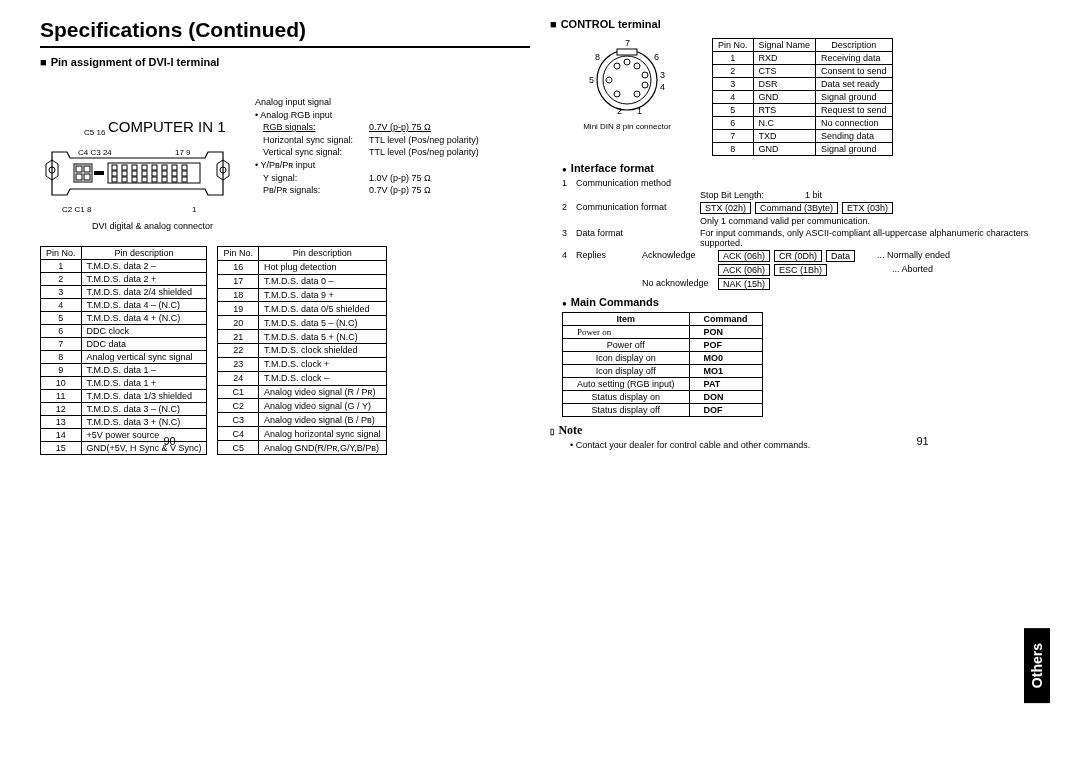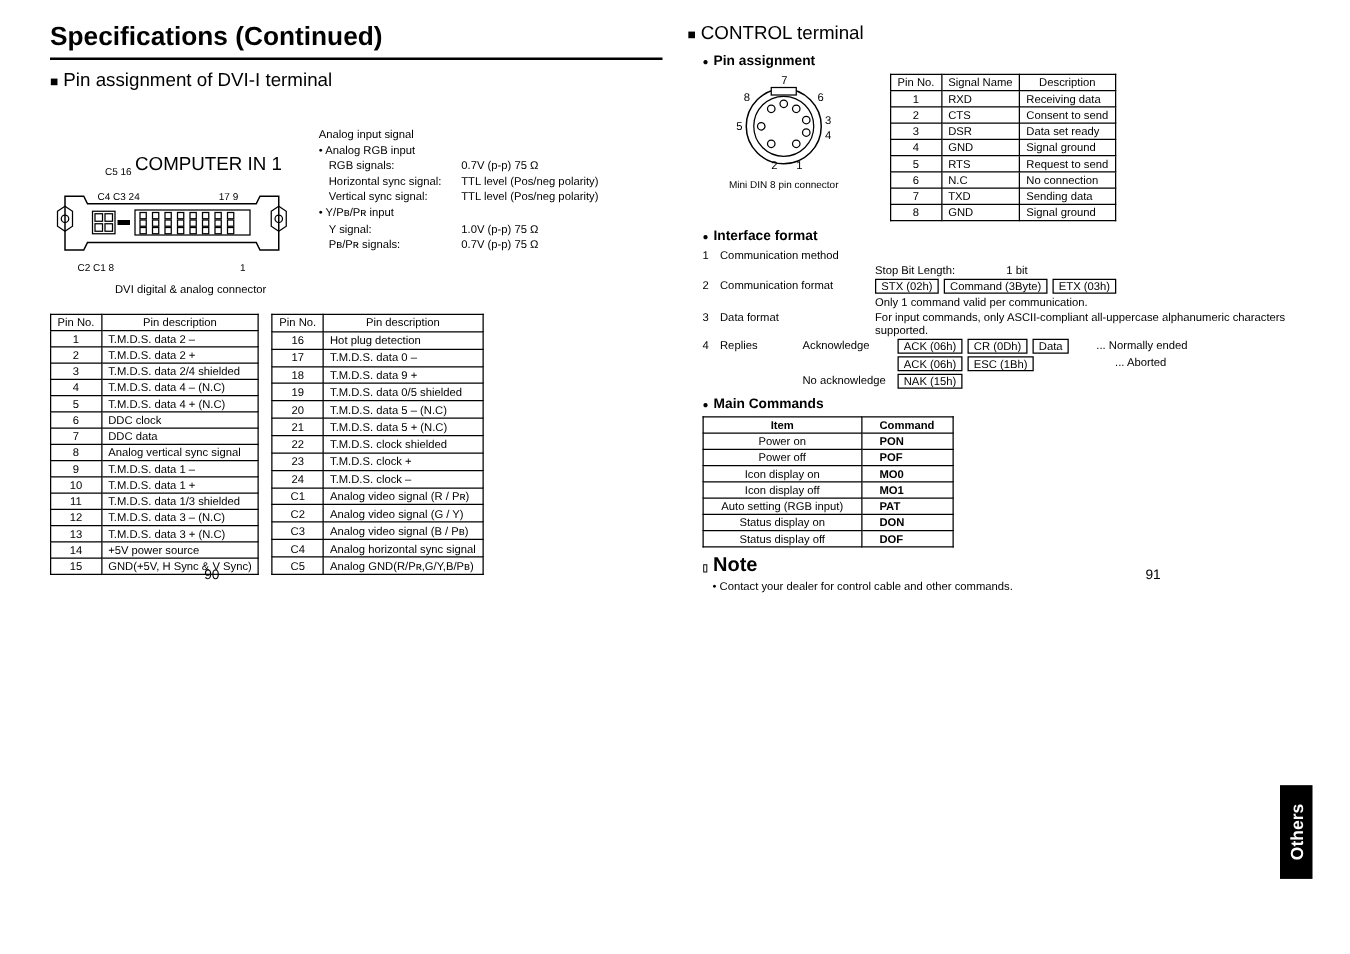--- a/index.html
+++ b/index.html
@@ -1,20 +1,20 @@
 <!DOCTYPE html>
 <html><head>
 <meta charset="utf-8">
 <style>
 * { box-sizing: border-box; margin: 0; padding: 0; }
 body { font-family: Arial, Helvetica, sans-serif; background: #fff; color: #000; width: 1080px; height: 763px; position: relative; overflow: hidden; }
 .page { display: flex; padding: 18px 30px 0 30px; }
 .left, .right { width: 50%; padding: 0 10px; position: relative; }
 .main-title { font-size: 21px; font-weight: bold; padding-bottom: 4px; border-bottom: 2px solid #000; margin-bottom: 8px; }
-.section-title { font-size: 15px; font-weight: normal; margin-bottom: 8px; }
+.section-title { font-size: 11px; font-weight: bold; margin-bottom: 8px; }
 .bullet-sq::before { content: "■"; margin-right: 4px; font-size: 11px; }
 .bullet-dot::before { content: "●"; margin-right: 4px; font-size: 8px; vertical-align: middle; }
 .sub-title { font-size: 11px; font-weight: bold; margin: 6px 0 4px 12px; }
 .computer-in-label { font-size: 15px; font-weight: 400; }
 .connector-area { position: relative; height: 140px; }
 .dvi-svg { position: absolute; top: 70px; left: 0; }
 .pin-label { font-size: 8px; position: absolute; }
 .signal-block { position: absolute; left: 215px; top: 20px; font-size: 9px; line-height: 1.4; }
 .signal-line { display: flex; gap: 8px; }
 .signal-name { min-width: 98px; }
@@ -29,21 +29,21 @@
 .interface-list { font-size: 9px; padding-left: 12px; margin-top: 2px; }
 .interface-row { display: flex; gap: 6px; margin-bottom: 2px; align-items: flex-start; }
 .if-num { width: 8px; }
 .if-label { width: 118px; }
 .if-label-sm { width: 60px; }
 .if-desc { flex: 1; }
 .boxed { border: 1px solid #000; padding: 0 4px; display: inline-block; margin-right: 4px; font-size: 9px; }
 .cmd-table th, .cmd-table td { padding: 1px 14px; }
 .cmd-table th { text-align: center; font-weight: bold; }
 .cmd-table { margin-left: 12px; }
-.note-title { font-size: 16px; font-weight: bold; margin: 6px 0 2px 12px; }
+.note-title { font-size: 12px; font-weight: bold; margin: 6px 0 2px 0; font-family: Liberation Serif, serif; }
 .note-title::before { content: "▯"; margin-right: 4px; font-size: 8px;}
 .note-text { font-size: 9px; padding-left: 20px; }
 .side-tab { position: absolute; right: 30px; top: 628px; background: #000; color: #fff; writing-mode: vertical-rl; transform: rotate(180deg); padding: 15px 5px; font-size: 14px; font-weight: bold; }
 .pagenum { position: absolute; bottom: 8px; width: 100%; text-align: center; font-size: 11px; }
 .pn-left { left: 12px; width: 50%; }
 .pn-right { left: 50%; width: 50%; }
 .control-table th { text-align: center; }
 </style>
 </head>
 <body>
@@ -105,21 +105,21 @@
             <rect x="112" y="31" width="5" height="5"></rect>
             <rect x="122" y="31" width="5" height="5"></rect>
             <rect x="132" y="31" width="5" height="5"></rect>
             <rect x="142" y="31" width="5" height="5"></rect>
         </g>
       </svg>
 
       <div class="signal-block">
         <div>Analog input signal</div>
         <div>• Analog RGB input</div>
-        <div class="signal-line" style="padding-left:8px;">
+        <div class="signal-line" style="padding-left:8px;text-decoration:underline;">
             <span class="signal-name">RGB signals:</span>
             <span>0.7V (p-p) 75 Ω</span>
           </div>
         <div class="signal-line" style="padding-left:8px;">
             <span class="signal-name">Horizontal sync signal:</span>
             <span>TTL level (Pos/neg polarity)</span>
           </div>
         <div class="signal-line" style="padding-left:8px;">
             <span class="signal-name">Vertical sync signal:</span>
             <span>TTL level (Pos/neg polarity)</span>
@@ -269,21 +269,20 @@
               <td>Analog GND(R/Pʀ,G/Y,B/Pʙ)</td>
             </tr>
           </tbody>
         </table>
     </div>
     <div class="pagenum pn-left">90</div>
   </div>
 
   <div class="right">
     <div class="section-title bullet-sq">CONTROL terminal</div>
-    <div class="sub-title bullet-dot">Pin assignment</div>
 
     <div class="din-area">
       <div style="text-align:center; width:130px;">
         <svg class="din-svg" width="90" height="80" viewBox="0 0 90 80">
           <circle cx="45" cy="42" r="30" fill="none" stroke="#000" stroke-width="1.2"></circle>
           <circle cx="45" cy="42" r="24" fill="none" stroke="#000"></circle>
           <rect x="35" y="11" width="20" height="6" fill="#fff" stroke="#000"></rect>
           <circle cx="35" cy="56" r="3" fill="none" stroke="#000"></circle>
             <circle cx="55" cy="56" r="3" fill="none" stroke="#000"></circle>
           <circle cx="63" cy="47" r="3" fill="none" stroke="#000"></circle>
@@ -403,21 +402,21 @@
     </div>
 
     <div class="sub-title bullet-dot">Main Commands</div>
     <table class="cmd-table" id="cmdt">
         <tbody>
           <tr>
             <th>Item</th>
             <th>Command</th>
           </tr>
           <tr>
-            <td style="text-align:center;">Power on</td>
+            <td style="font-family:Liberation Serif, serif;">Power on</td>
             <td><b>PON</b></td>
           </tr>
           <tr>
             <td style="text-align:center;">Power off</td>
             <td><b>POF</b></td>
           </tr>
           <tr>
             <td style="text-align:center;">Icon display on</td>
             <td><b>MO0</b></td>
           </tr>

